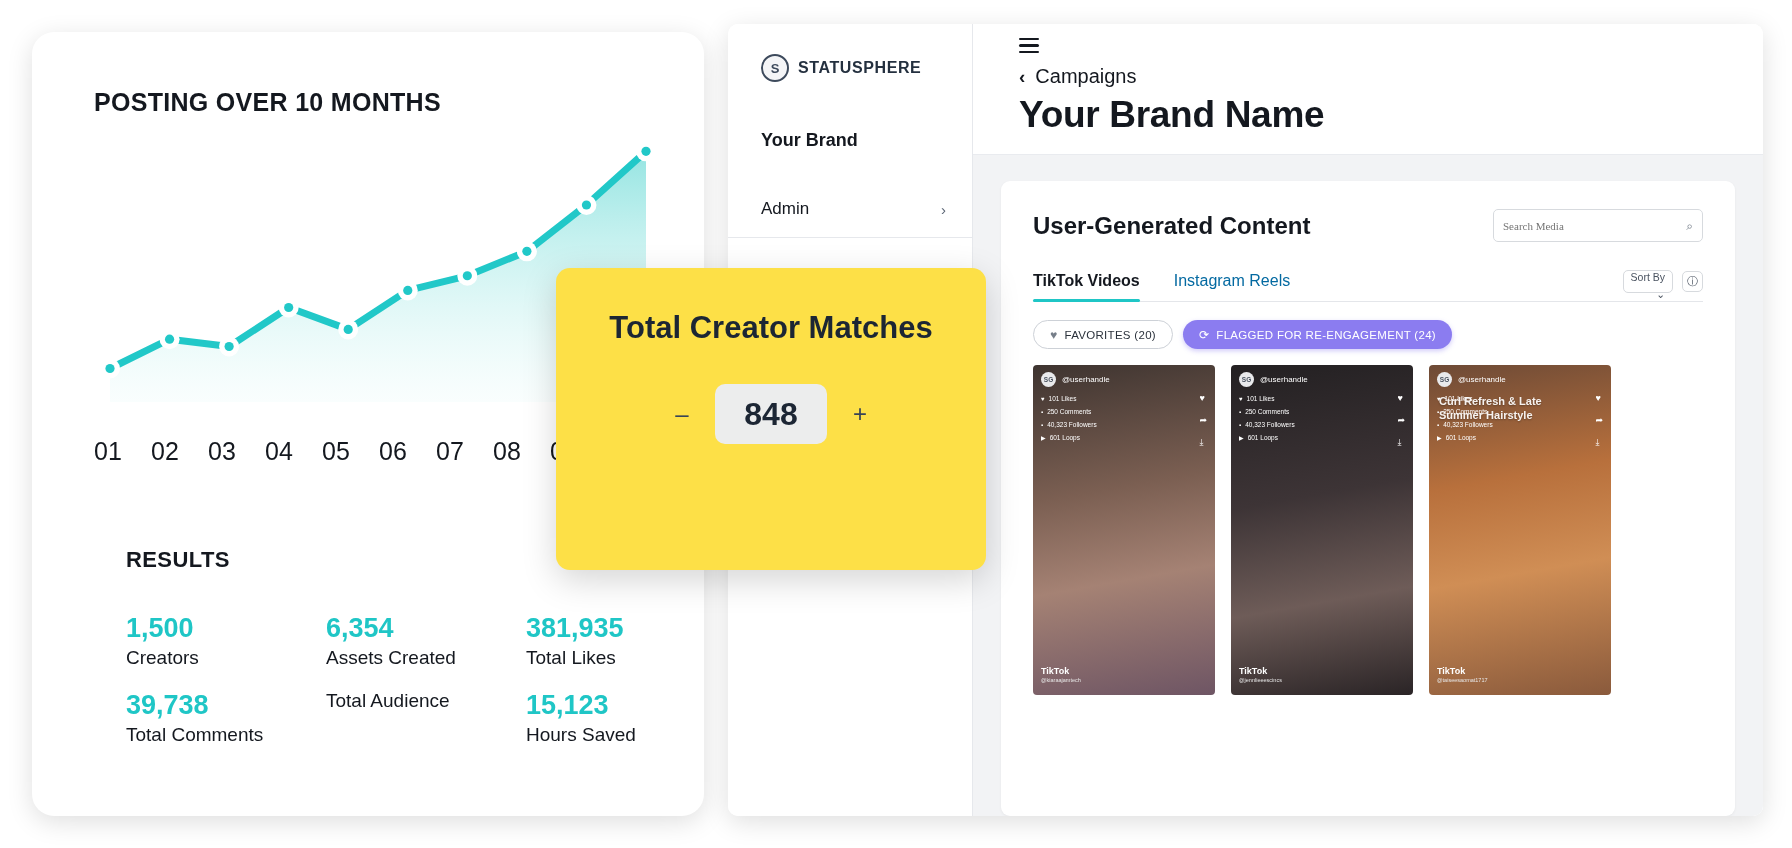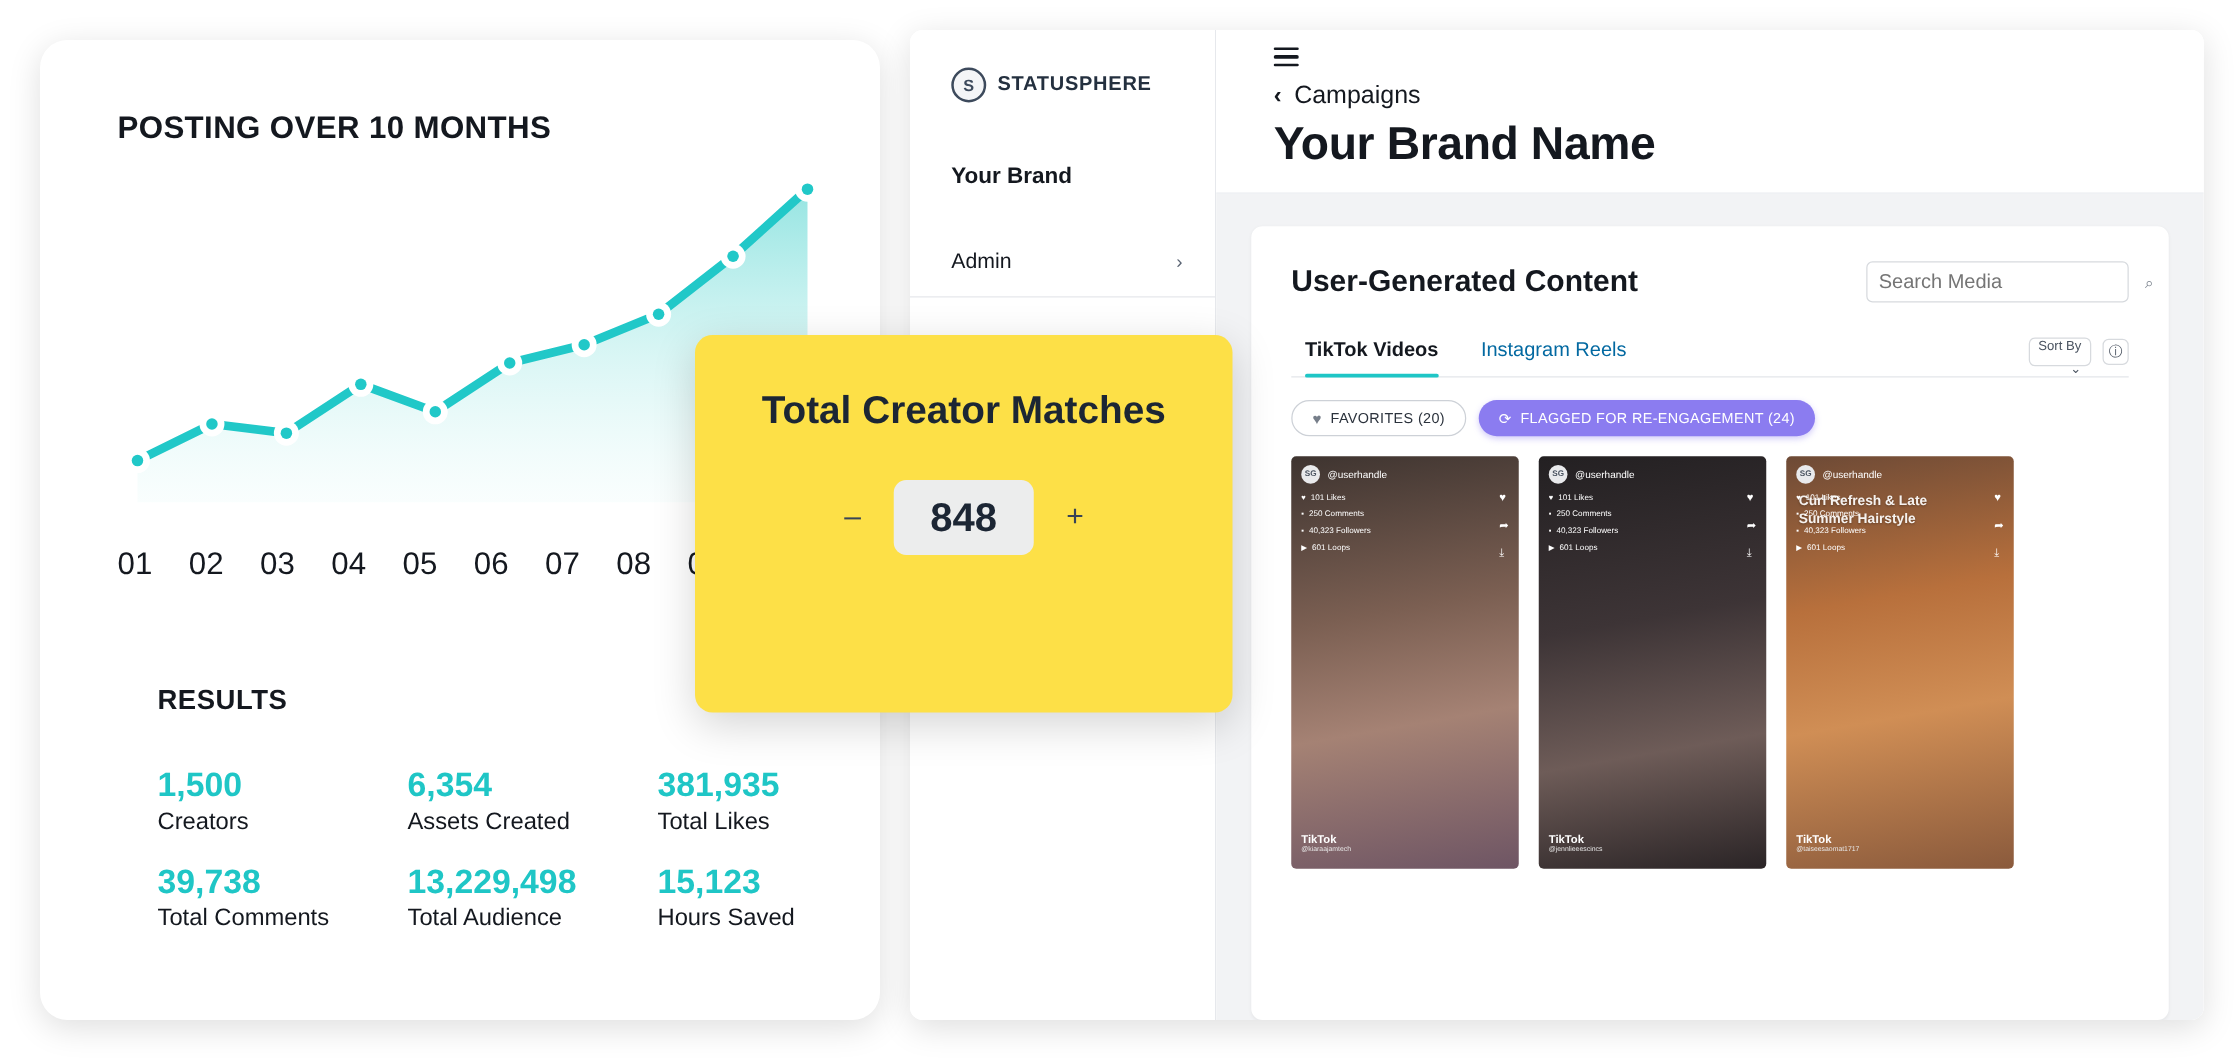--- a/index.html
+++ b/index.html
@@ -96,32 +96,32 @@
     background: #fff; border-radius: 9px; height: 100%;
     padding: 28px 32px 0 32px; box-shadow: 0 1px 3px rgba(0,0,0,0.05);
   }
   .ugc-head { display: flex; align-items: center; justify-content: space-between; }
   .ugc-title { font-size: 24px; font-weight: 700; color: #14181f; }
   .search-box {
     width: 210px; height: 33px; border: 1px solid #d7dade; border-radius: 5px;
     display: flex; align-items: center; padding: 0 9px; gap: 6px;
   }
   .search-box input {
-    border: 0; outline: 0; flex: 1; font-size: 16px; color: #6d7580;
-    font-family: Liberation Sans, sans-serif; background: transparent;
+    border: 0; outline: 0; flex: 1; font-size: 11px; color: #6d7580;
+    font-family: Liberation Serif, serif; background: transparent;
   }
   .search-ico { font-size: 12px; color: #7a828d; }
 
   .tabs-row {
     margin-top: 28px; display: flex; align-items: flex-end;
     justify-content: space-between; border-bottom: 1px solid #e4e6ea;
   }
   .tabs { display: flex; gap: 34px; }
   .tab { font-size: 16px; padding-bottom: 11px; color: #0369a1; cursor: pointer; position: relative; }
-  .tab.active { color: #14181f; font-weight: 700; margin-left: 11px; }
+  .tab.active { color: #14181f; font-weight: 700; }
   .tab.active::after {
     content:""; position:absolute; left:0; right:0; bottom:-1px; height: 3px;
     background: #1fc6c6; border-radius: 2px;
   }
   .tools { display: flex; align-items: center; gap: 9px; padding-bottom: 8px; }
   .sortby {
     border: 1px solid #d7dade; border-radius: 5px; height: 23px;
     padding: 0 7px; display: flex; align-items: flex-end; gap: 5px;
     font-size: 10.5px; color: #4a5360; cursor: pointer; flex-direction: column;
   }
@@ -294,21 +294,20 @@
         </div>
         <div>
           <div class="stat-value">381,935</div>
           <div class="stat-label">Total Likes</div>
         </div>
         <div>
           <div class="stat-value">39,738</div>
           <div class="stat-label">Total Comments</div>
         </div>
         <div>
-          <div class="stat-value">13,229,498</div>
           <div class="stat-label">Total Audience</div>
         </div>
         <div>
           <div class="stat-value">15,123</div>
           <div class="stat-label">Hours Saved</div>
         </div>
       </div>
   </div>
 
   <div class="app-window">

